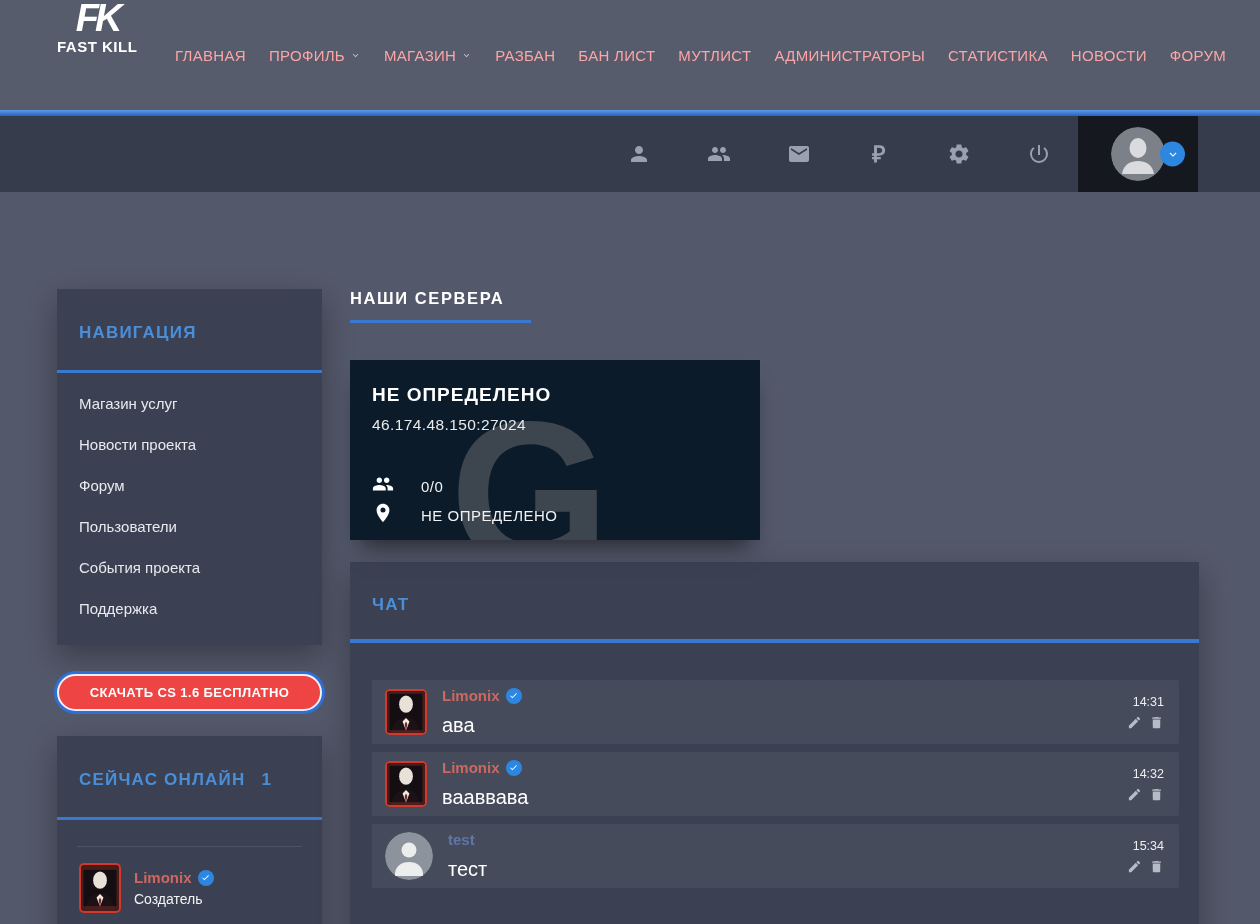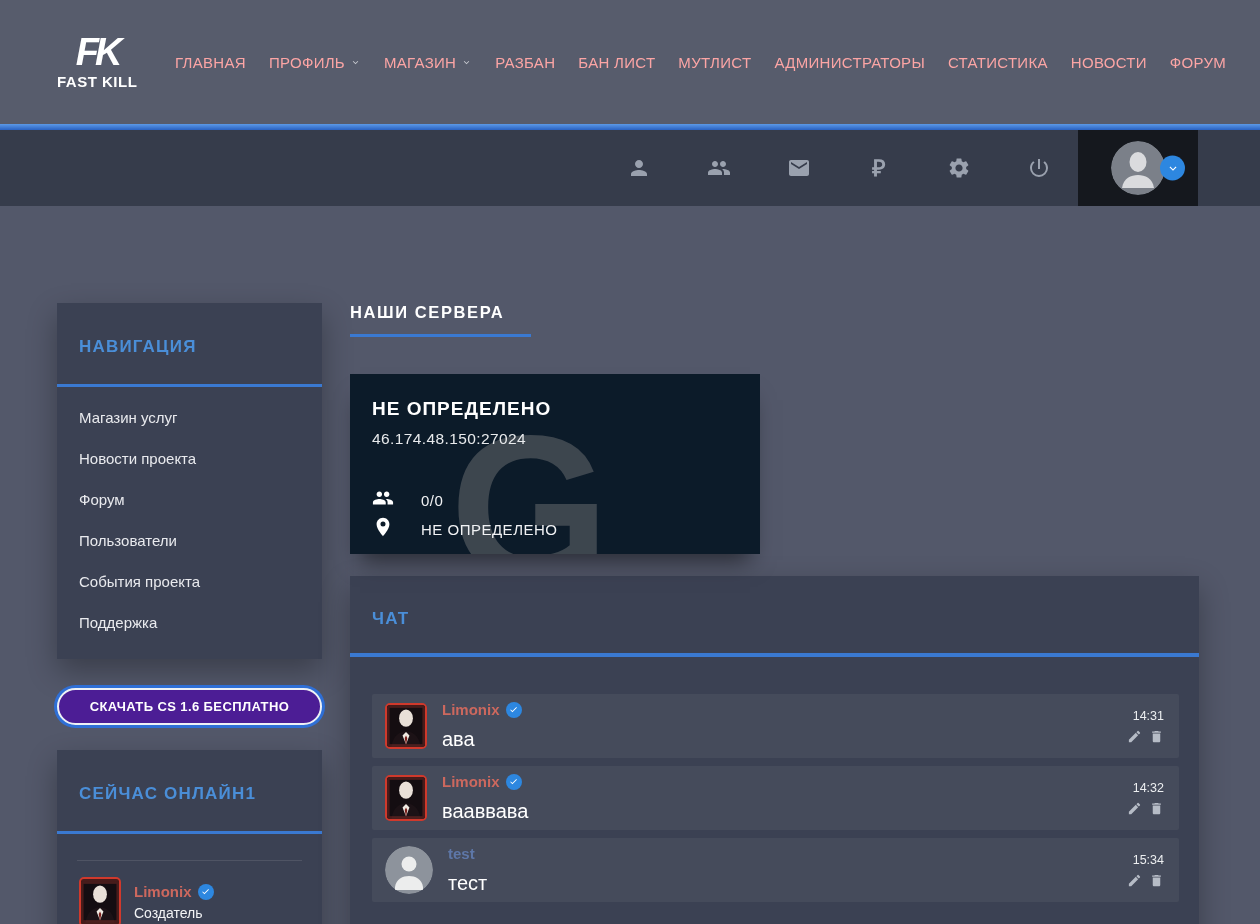--- a/index.html
+++ b/index.html
@@ -4,22 +4,22 @@
 <style>
   * { margin:0; padding:0; box-sizing:border-box; }
   html,body { width:1260px; height:924px; overflow:hidden; }
   body {
     font-family:"Liberation Sans", sans-serif;
     background:#53586a;
     color:#fff;
   }
   
   .topnav {
-    height:124px; background:#575c6c;
-    display:flex; align-items:center; padding-left:57px;
+    height:110px; background:#575c6c;
+    display:flex; padding-left:57px;
   }
   .logo { width:80px; text-align:center; margin-right:38px; cursor:pointer; }
   .logo-mark { font-weight:bold; font-style:italic; font-size:38px; line-height:.95; letter-spacing:-4px; color:#fff; }
   .logo-name { font-weight:bold; font-size:15px; letter-spacing:.5px; color:#fff; margin-top:2px; white-space:nowrap; }
   .menu { display:flex; align-items:center; gap:23px; }
   .menu a {
     color:#fca5a5; font-size:15px; text-decoration:none; letter-spacing:.3px;
     display:flex; align-items:center; gap:5px; white-space:nowrap; cursor:pointer;
   }
   .menu a svg { width:11px; height:11px; fill:#c6c8cf; }
@@ -54,28 +54,28 @@
   .panel { background:#3b4153; box-shadow:0 12px 28px rgba(0,0,0,.30); }
   .panel-header { padding:34px 22px 0 22px; }
   .panel-title { color:#4a8ed8; font-size:17px; letter-spacing:1.2px; font-weight:bold; }
   .panel-rule { height:3px; background:#3a79d1; margin-top:27px; }
 
   .side-list { padding:10px 0 16px 0; }
   .side-link { display:block; padding:12px 22px; color:#e9eaee; font-size:15px; text-decoration:none; cursor:pointer; }
 
   .download-btn {
     display:block; width:100%; height:37px; margin:29px 0 25px 0;
-    background:#4c1d95; border:2px solid #eef1f5; border-radius:19px;
+    background:#ef4444; border:2px solid #eef1f5; border-radius:19px;
     box-shadow:0 0 0 3px #2f6fd6;
     color:#fff; font-weight:bold; font-size:13px; letter-spacing:.4px;
     font-family:"Liberation Sans", sans-serif; cursor:pointer;
   }
 
   .online-panel { height:420px; }
-  .online-head { display:flex; align-items:baseline; }
+  .online-head { display:flex; align-items:baseline; gap:16px; }
   .inner-rule { margin:26px 20px 0 20px; border-top:1px solid rgba(255,255,255,.10); }
   .online-user { display:flex; align-items:center; gap:13px; padding:16px 22px; cursor:pointer; }
   .frame-avatar { width:42px; height:50px; border:2px solid #d0392c; border-radius:5px; overflow:hidden; flex:none; background:#140d11; }
   .frame-avatar svg { display:block; width:100%; height:100%; }
   .uname-row { display:flex; align-items:center; gap:6px; }
   .uname { font-weight:bold; font-size:15px; color:#cc685e; }
   .vbadge {
     width:16px; height:16px; border-radius:50%; background:#2d87e0;
     display:inline-flex; align-items:center; justify-content:center; flex:none;
   }

